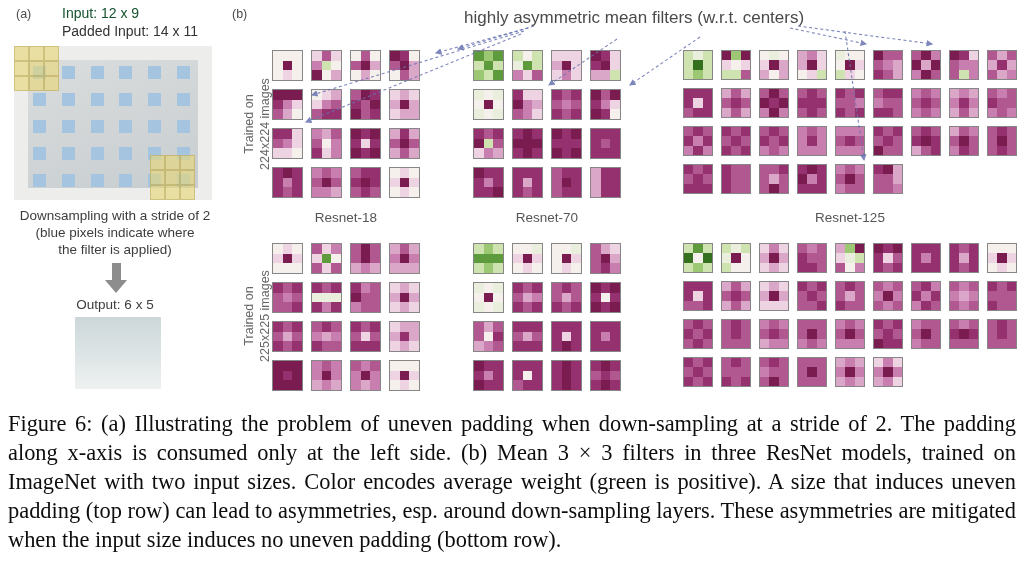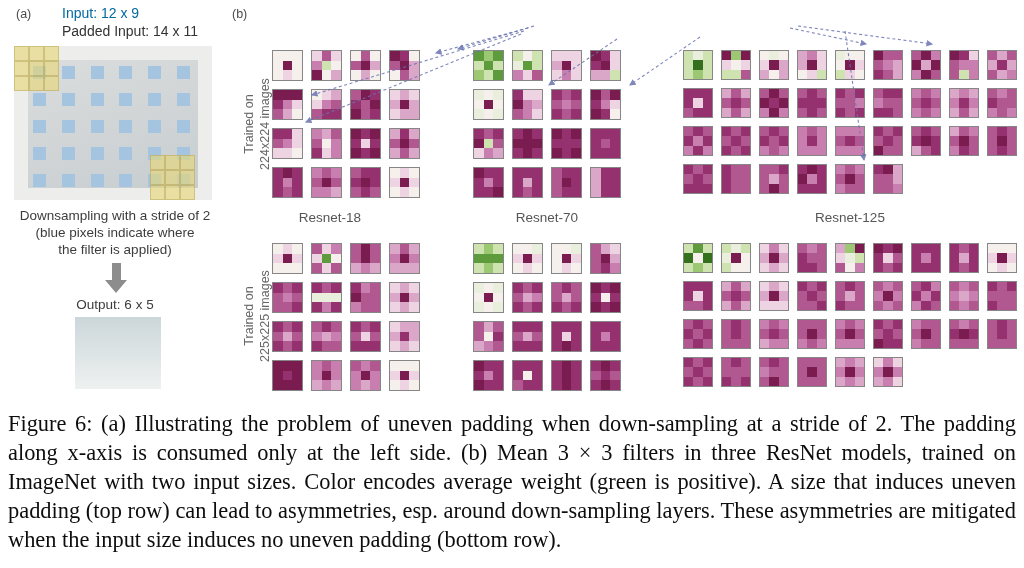--- a/index.html
+++ b/index.html
@@ -2,21 +2,21 @@
 <html><head>
 <meta charset="utf-8">
 <style>
   html,body{margin:0;padding:0;background:#fff;}
   #figure{position:relative;width:1024px;height:568px;background:#fff;overflow:hidden;
           font-family:"Liberation Sans",sans-serif;}
   .abs{position:absolute;}
   
   .ptag{font-size:12.5px;color:#4a4a4a;}
   #a-tag{left:16px;top:7px;}
-  #a-input{left:62px;top:5px;font-size:14px;color:#0369a1;}
+  #a-input{left:62px;top:5px;font-size:14px;color:#14532d;}
   #a-padded{left:62px;top:23px;font-size:14px;color:#333;}
   #a-diagram{left:14px;top:46px;width:198px;height:154px;background:#ededec;}
   #a-inner{left:14px;top:14px;width:170px;height:128px;
            background:linear-gradient(160deg,#dbdddd 0%,#c7cdd0 100%);}
   .bluesq{position:absolute;width:13px;height:13px;background:#a4c4df;}
   .ygrid{position:absolute;width:45px;height:45px;display:grid;
          grid-template-columns:repeat(3,1fr);grid-template-rows:repeat(3,1fr);}
   .ygrid div{background:rgba(233,215,118,0.62);border:1px solid rgba(158,138,58,0.35);}
   #ygrid-tl{left:0;top:0;}
   #ygrid-br{left:136px;top:109px;}
@@ -30,21 +30,21 @@
   #a-output-box{left:75px;top:317px;width:86px;height:72px;
       background:linear-gradient(180deg,#ccd7da 0%,#eef1f0 100%);}
   
   #b-tag{left:232px;top:7px;}
   #b-annotation{left:464px;top:8px;font-size:17px;color:#4a4a4a;}
   .vlabel{width:140px;height:34px;text-align:center;font-size:12.5px;line-height:16px;
           color:#666;transform:rotate(-90deg);}
   #vlabel-top{left:188px;top:107px;}
   #vlabel-bot{left:188px;top:299px;}
   .mlabel{top:210px;text-align:center;font-size:13.5px;color:#555;}
-  #ml-18{left:256px;width:148px;} #ml-50{left:473px;width:148px;} #ml-101{left:683px;width:334px;}
+  #ml-18{left:272px;width:148px;} #ml-50{left:473px;width:148px;} #ml-101{left:683px;width:334px;}
   .filter-grid{position:absolute;display:grid;gap:8px 8px;}
   #fp0{left:272px;top:50px;grid-template-columns:repeat(4,31px);grid-auto-rows:31px;}
   #fp1{left:473px;top:50px;grid-template-columns:repeat(4,31px);grid-auto-rows:31px;}
   #fp2{left:683px;top:50px;grid-template-columns:repeat(9,30px);grid-auto-rows:30px;}
   #fp3{left:272px;top:243px;grid-template-columns:repeat(4,31px);grid-auto-rows:31px;}
   #fp4{left:473px;top:243px;grid-template-columns:repeat(4,31px);grid-auto-rows:31px;}
   #fp5{left:683px;top:243px;grid-template-columns:repeat(9,30px);grid-auto-rows:30px;}
   .fbox{border:1.5px solid #868686;background:#fff;box-sizing:border-box;
         display:grid;grid-template-columns:repeat(3,1fr);grid-template-rows:repeat(3,1fr);}
   #arrow-overlay{left:0;top:0;pointer-events:none;}
@@ -123,20 +123,21 @@
   <div class="abs acap" id="a-cap3">the filter is applied)</div>
   <div class="abs acap" id="a-cap2">(blue pixels indicate where</div>
 
   <div class="abs" id="a-arrow-shaft"></div>
   <div class="abs" id="a-arrow-head"></div>
 
   <div class="abs acap" id="a-output-label">Output: 6 x 5</div>
   <div class="abs" id="a-output-box"></div>
 
   <div class="abs ptag" id="b-tag">(b)</div>
+  <div class="abs" id="b-annotation">highly asymmetric mean filters (w.r.t. centers)</div>
 
   <div class="abs vlabel" id="vlabel-top">
     <div>Trained on</div>
     <div>224x224 images</div>
   </div>
   <div class="abs vlabel" id="vlabel-bot">
     <div>Trained on</div>
     <div>225x225 images</div>
   </div>
 

